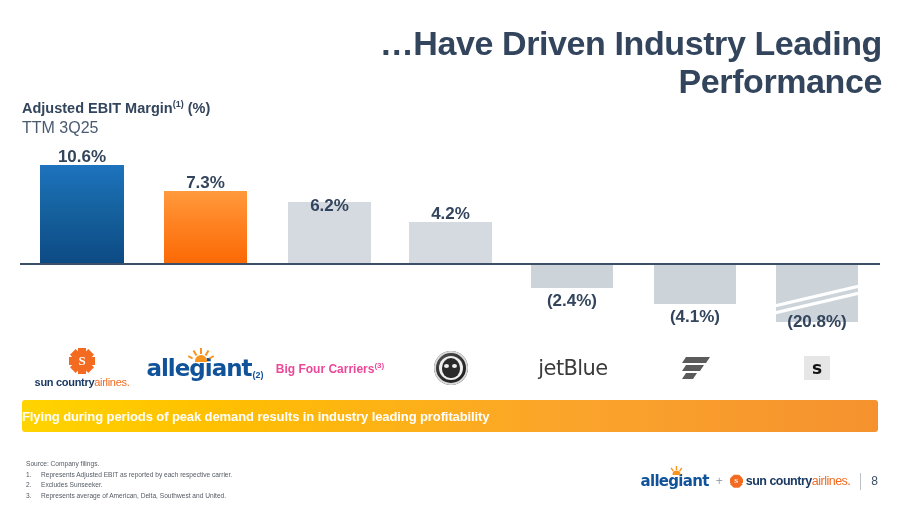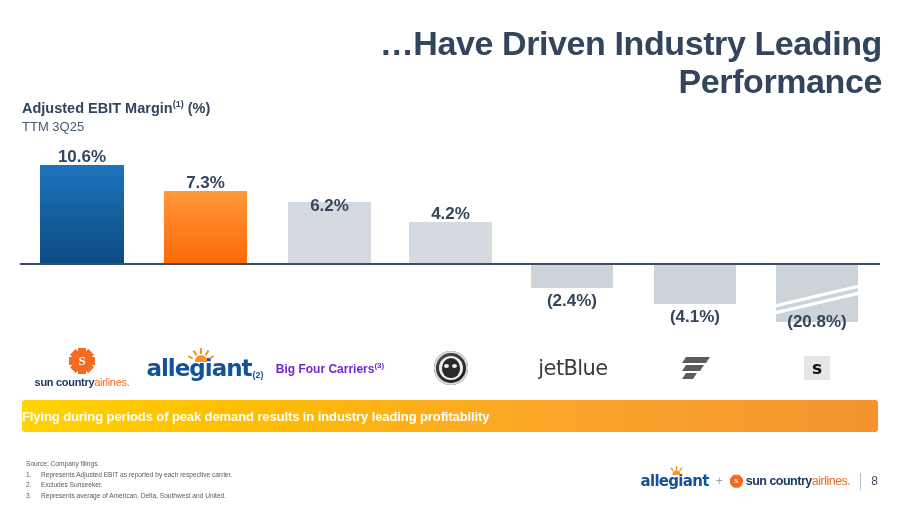--- a/index.html
+++ b/index.html
@@ -14,21 +14,21 @@
   .slide-title{
     position:absolute;left:300px;top:24px;width:582px;
     text-align:right;font-size:34px;font-weight:bold;
     letter-spacing:-0.4px;color:#33455c;line-height:1.12;
   }
 
   
   .chart-head{position:absolute;left:22px;top:99px;}
   .chart-title{font-size:14.5px;font-weight:bold;color:#33455c;line-height:1.2;}
   .chart-title sup{font-size:9px;font-weight:bold;vertical-align:super;}
-  .chart-sub{font-size:13px;font-weight:normal;color:#4a5a70;margin-top:2px;}
+  .chart-sub{font-size:16px;font-weight:normal;color:#4a5a70;margin-top:2px;}
 
   
   .plot{position:absolute;left:0;top:140px;width:900px;height:200px;}
   .axis-line{
     position:absolute;left:20px;top:123px;width:860px;height:2px;
     background:#3d4f66;
   }
   .bar{position:absolute;}
   .bar-blue{background:linear-gradient(180deg,#1d73bd 0%,#15629f 45%,#0d4a84 100%);}
   .bar-orange{background:linear-gradient(180deg,#ff9a3c 0%,#ff8222 45%,#fb6a05 100%);}
@@ -62,21 +62,21 @@
   .sc-text .b{color:#f26b21;font-weight:normal;}
 
   
   .alg-wrap{position:relative;display:flex;align-items:flex-end;}
   .alg-text{font-size:23px;font-weight:bold;color:#11539b;letter-spacing:-1px;
             font-family:"DejaVu Sans",sans-serif;line-height:1;}
   .alg-sun{position:absolute;left:42px;top:-9px;width:26px;height:14px;}
   .alg-sup{font-size:9px;color:#11539b;font-weight:bold;vertical-align:super;margin-left:1px;}
 
   
-  .big4{font-size:12px;font-weight:bold;color:#6d28d9;white-space:nowrap;}
+  .big4{font-size:12px;font-weight:bold;color:#ec4899;white-space:nowrap;}
   .big4 sup{font-size:8px;}
 
   
   .aa-circle{
     width:34px;height:34px;border-radius:50%;
     background:radial-gradient(circle at 38% 34%, #5a5a5a 0%, #2b2b2b 55%, #111 100%);
     position:relative;display:flex;align-items:center;justify-content:center;
     box-shadow:inset 0 0 0 2px #d9d9d9;
   }
   .aa-inner{width:24px;height:24px;border-radius:50%;background:#efefef;position:relative;overflow:hidden;}

